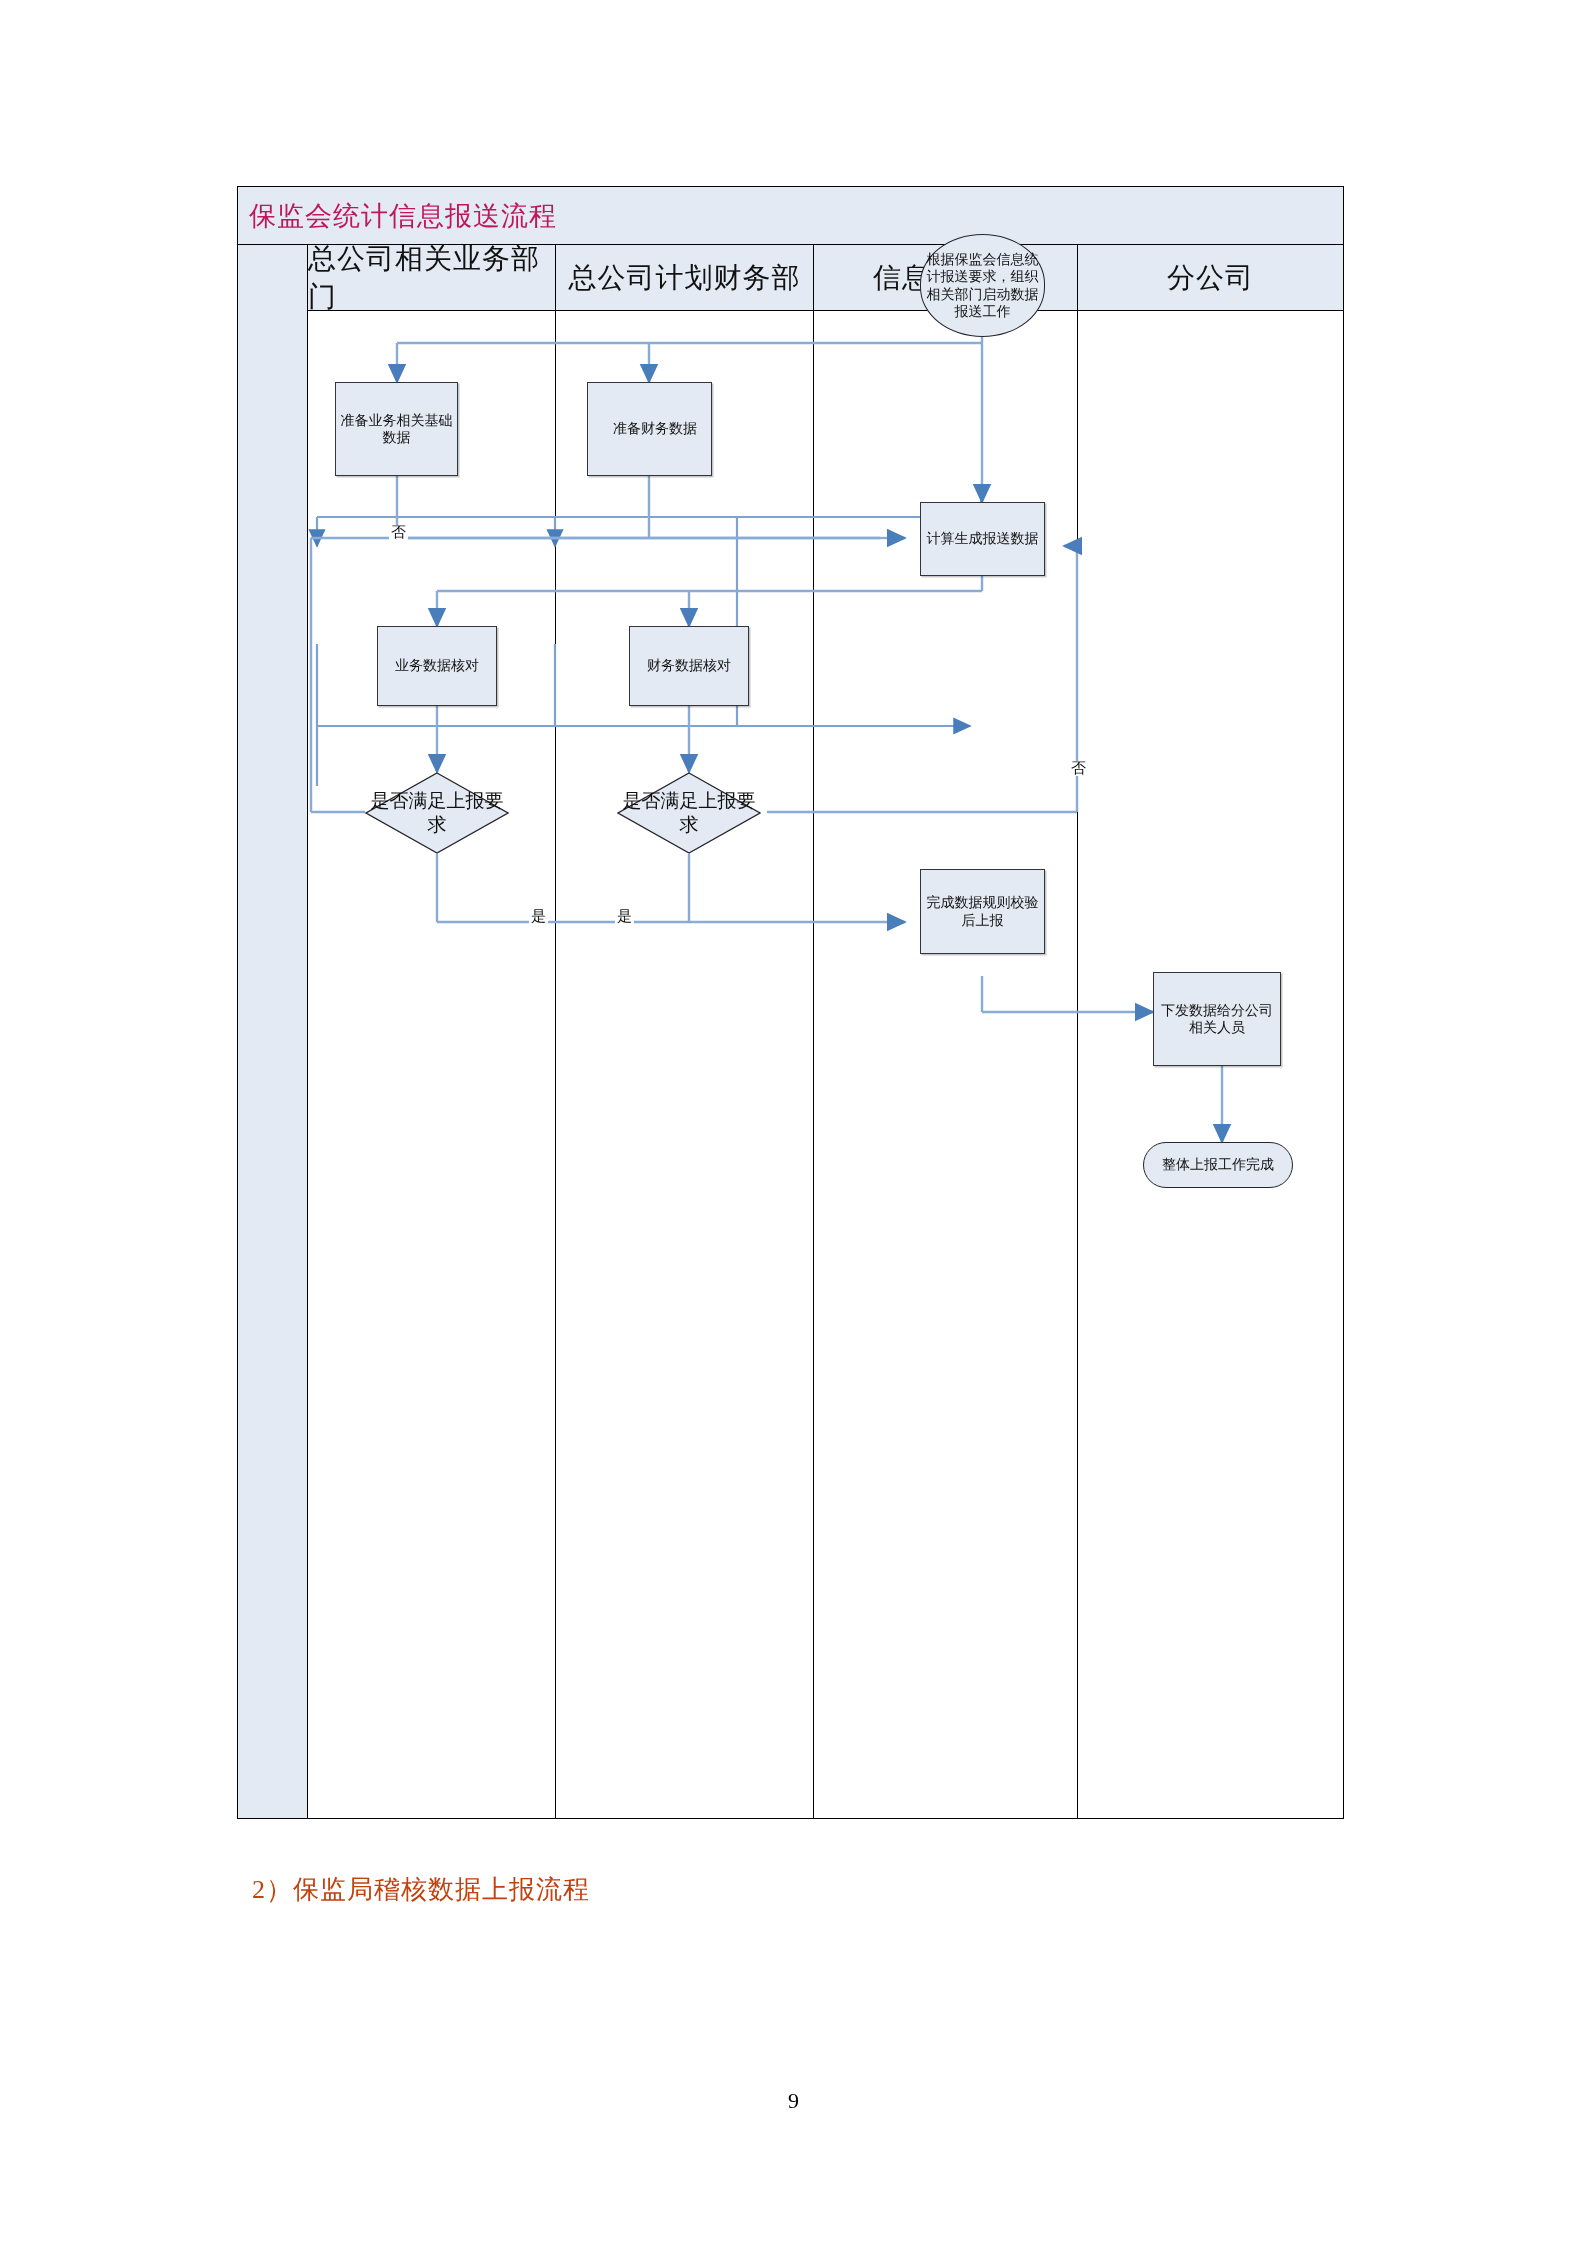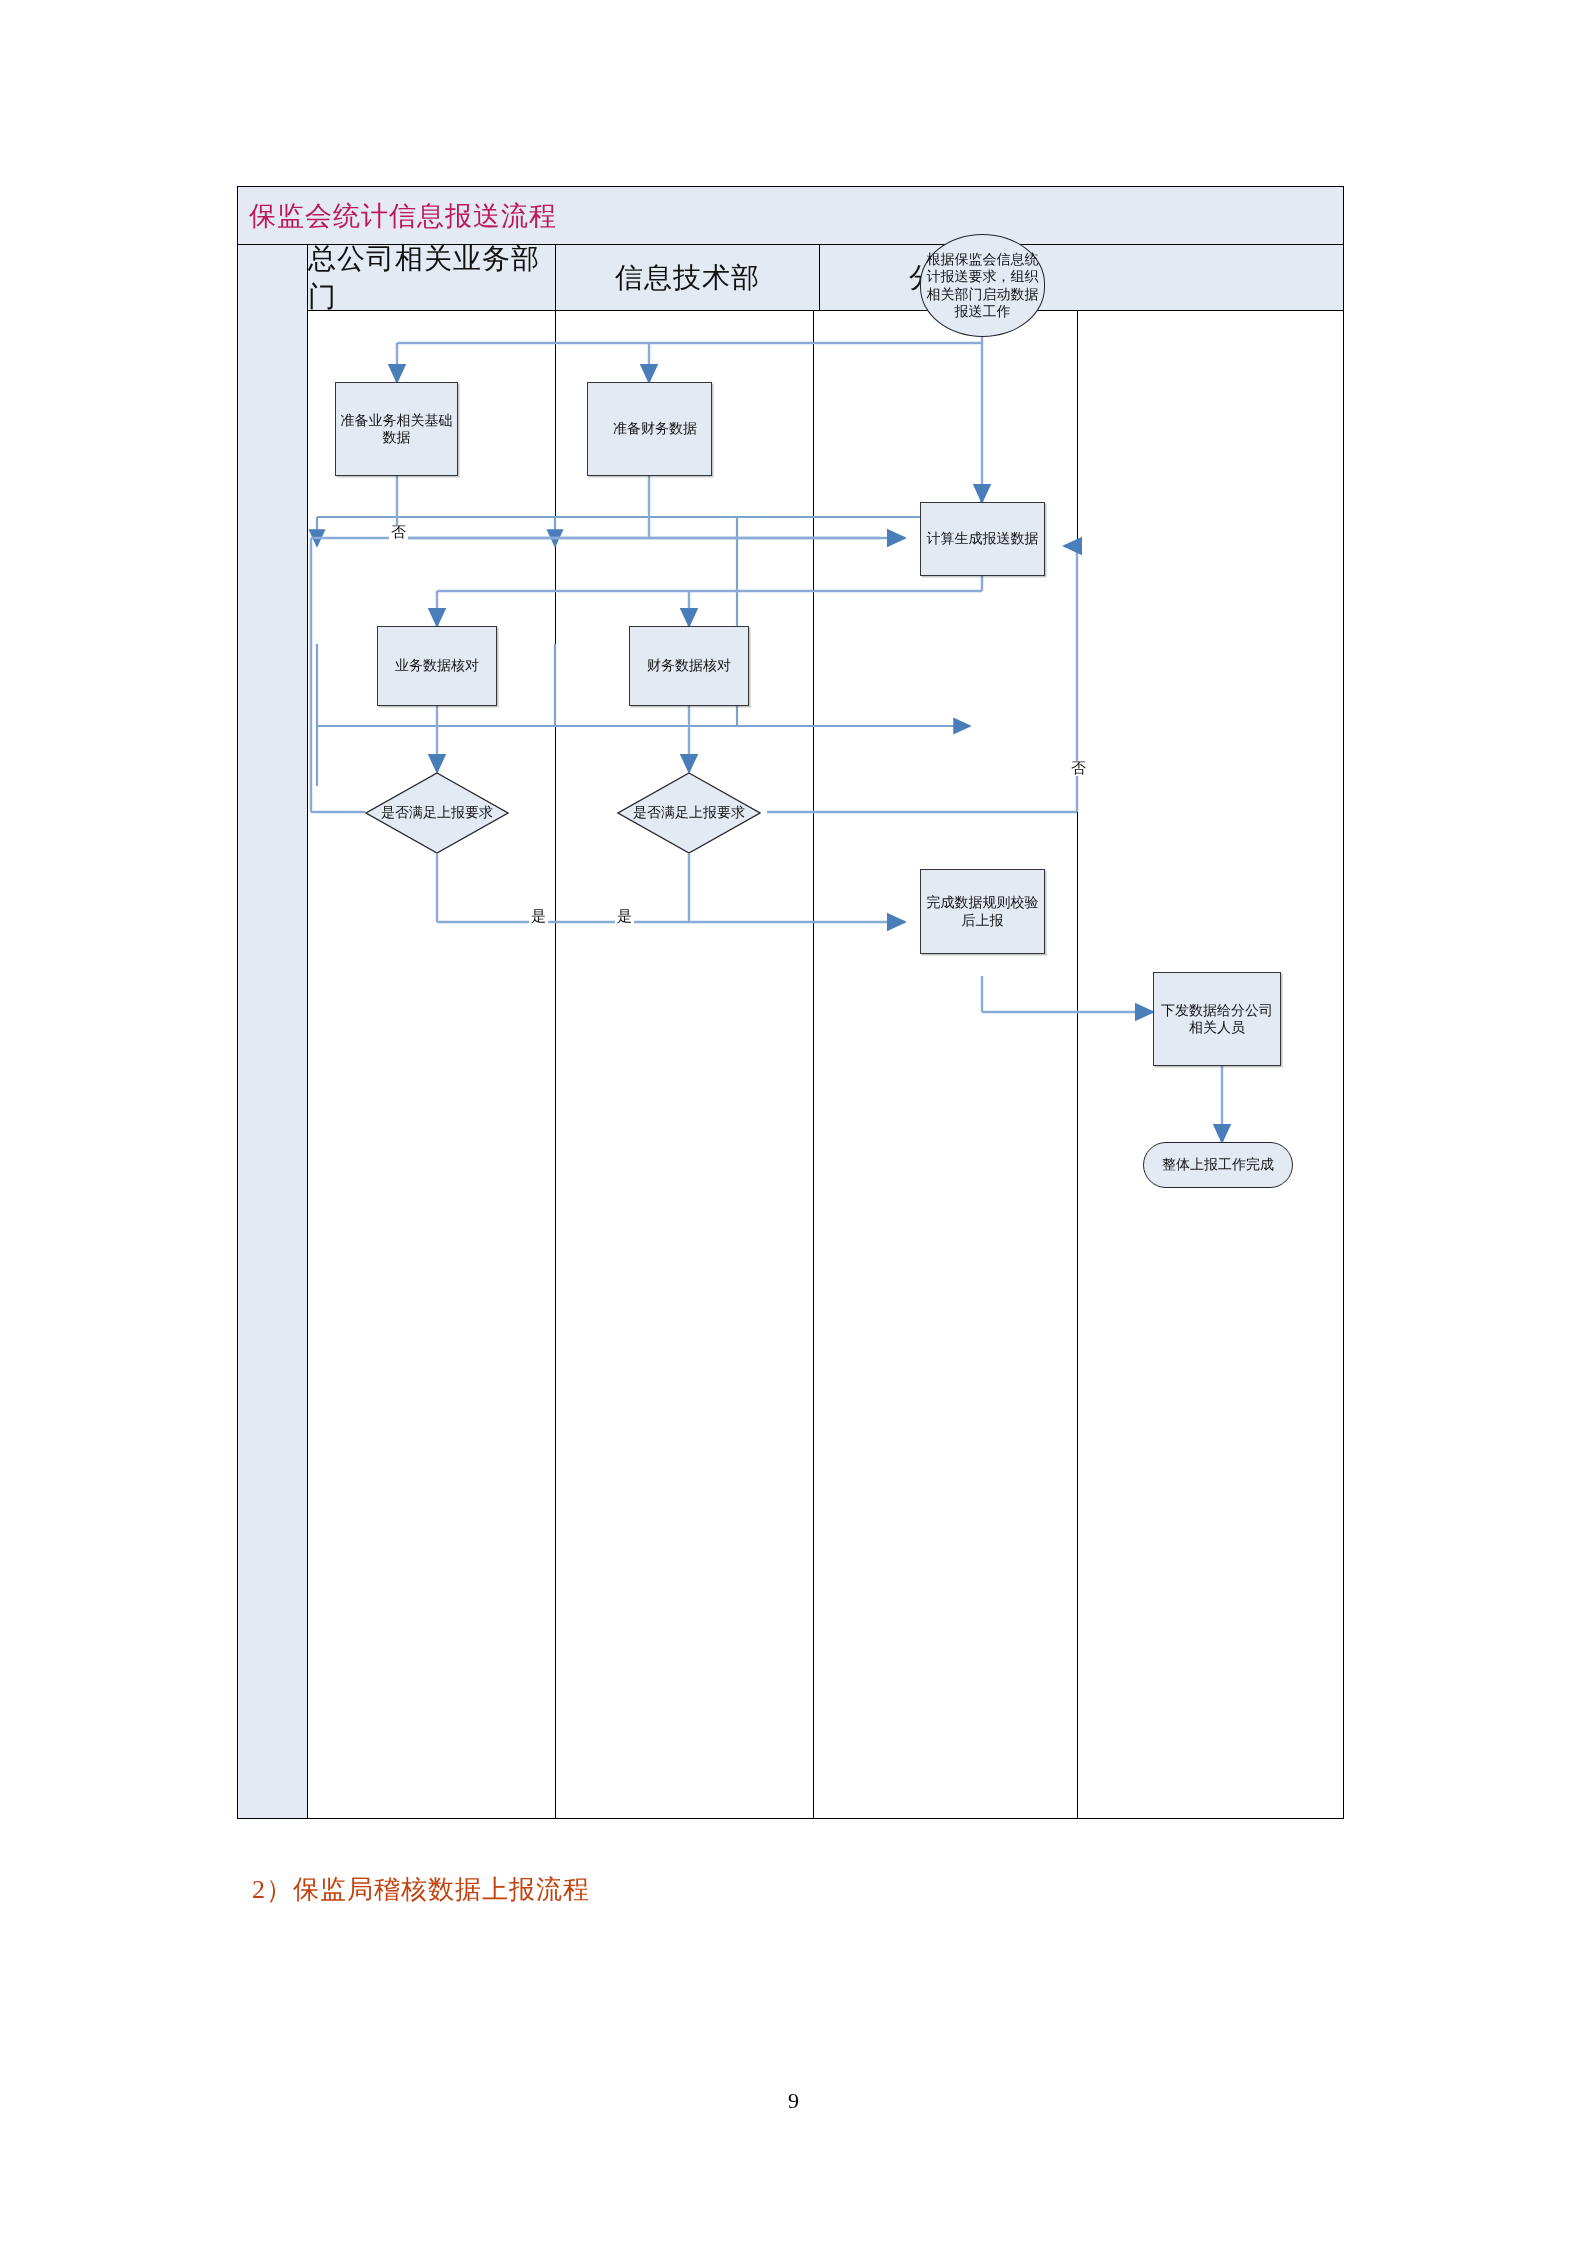--- a/index.html
+++ b/index.html
@@ -153,21 +153,21 @@
     position: absolute;
   }
   .diamond-wrap .dia-label {
     position: absolute;
     left: 0; top: 0;
     width: 100%; height: 100%;
     display: flex;
     align-items: center;
     justify-content: center;
     text-align: center;
-    font-size: 14px;
+    font-size: 19px;
     line-height: 1.28;
     color: #111;
   }
 
   .edge-label {
     position: absolute;
     font-size: 15px;
     color: #111;
     background: #ffffff;
     padding: 0 2px;
@@ -205,20 +205,23 @@
     <div id="title-bar">
       <span class="title-text">保监会统计信息报送流程</span>
     </div>
 
     <div id="left-col"></div>
 
     <div id="lane-head">
       <div class="lane-head-cell w1">
         <span>总公司相关业务部门</span>
       </div>
+      <div class="lane-head-cell w2">
+        <span>总公司计划财务部</span>
+      </div>
       <div class="lane-head-cell w3">
         <span>信息技术部</span>
       </div>
       <div class="lane-head-cell w4">
         <span>分公司</span>
       </div>
     </div>
 
     <div id="lane-body">
       <div class="lane-body-cell w1"></div>

